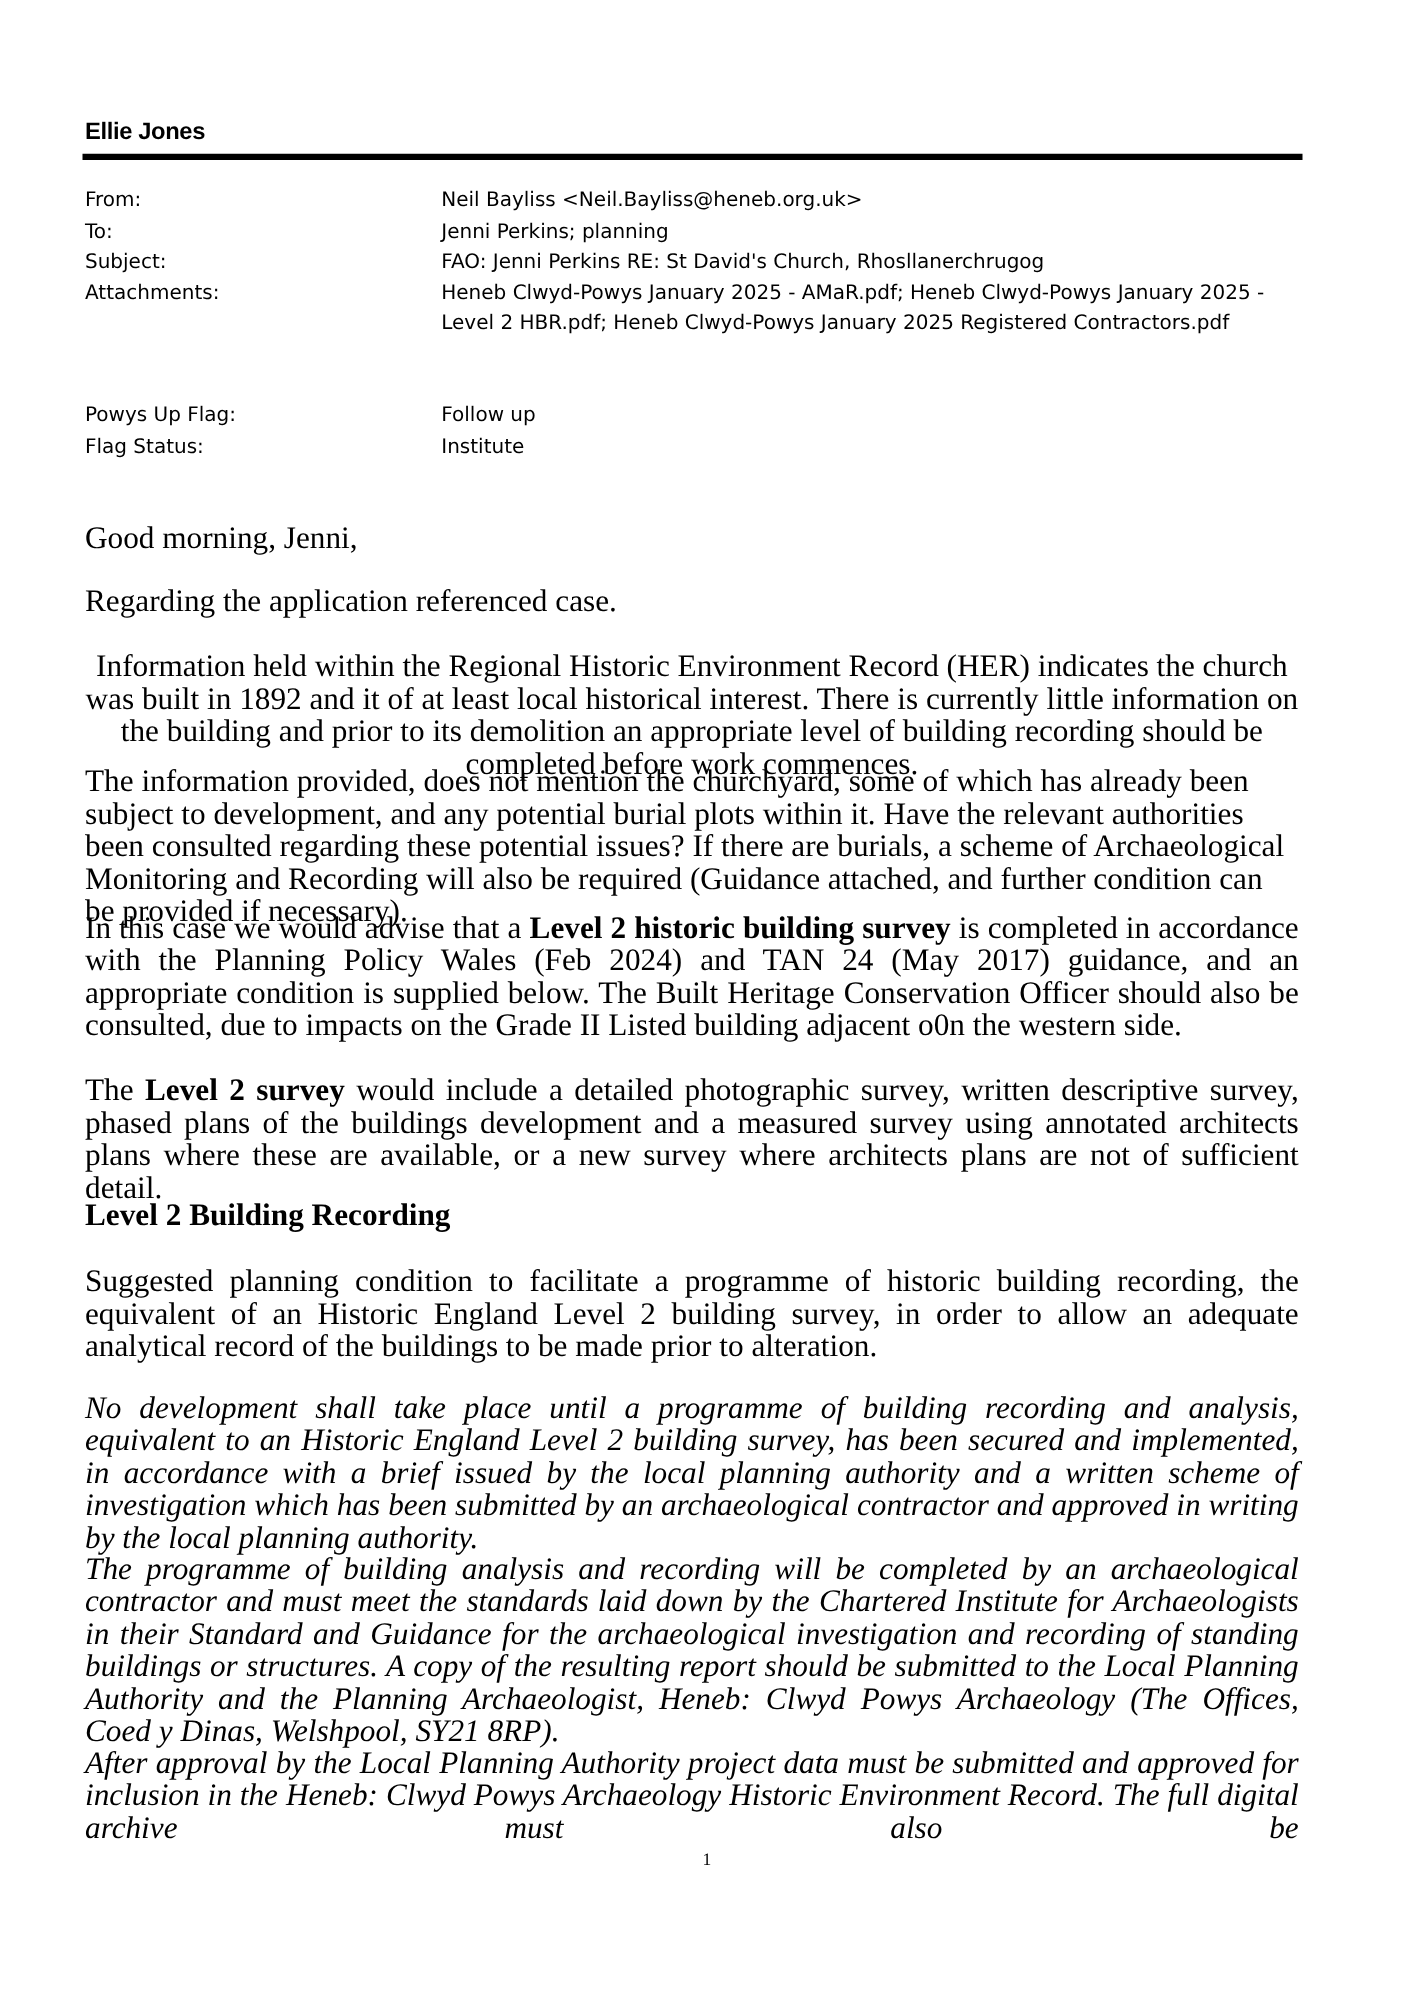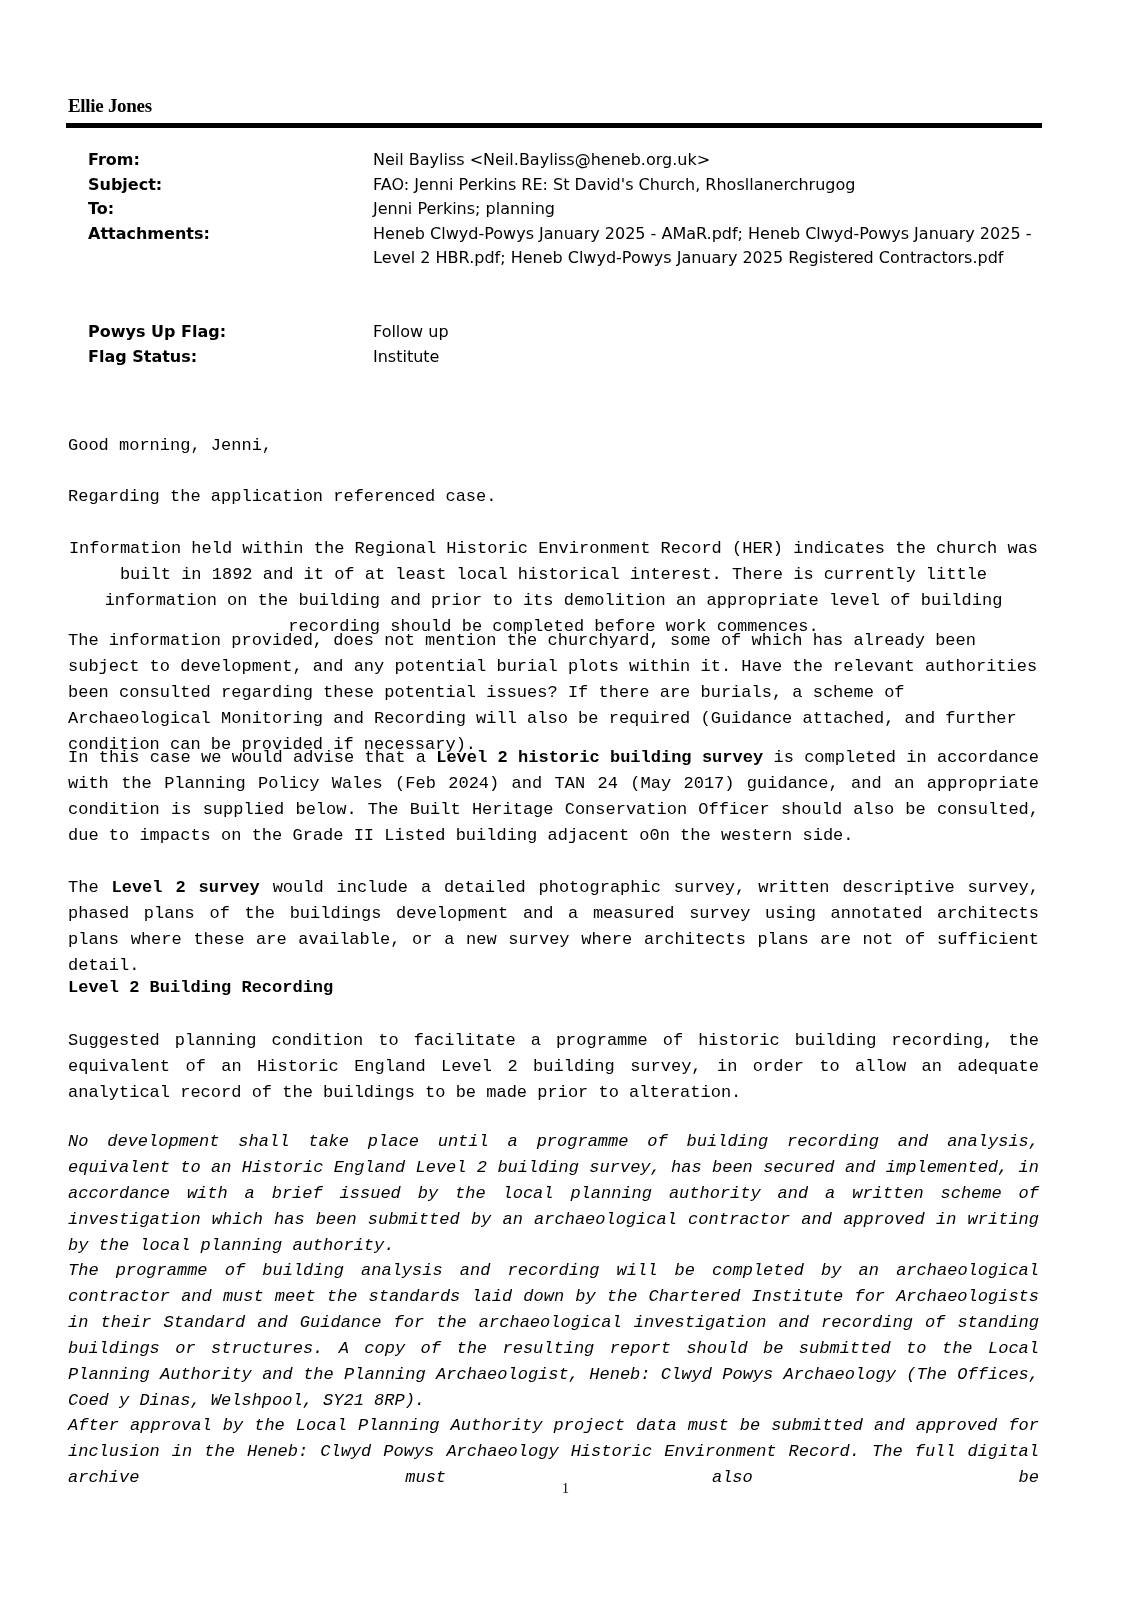--- a/index.html
+++ b/index.html
@@ -1,31 +1,31 @@
 <!DOCTYPE html>
 <html><head>
 <meta charset="utf-8">
 <style>
   html, body { margin: 0; padding: 0; background: #ffffff; }
   body { width: 1131px; height: 1600px; position: relative; overflow: hidden; color: #000; }
   .page { position: absolute; left: 0; top: 0; width: 1131px; height: 1600px; }
   .owner-name {
     position: absolute; left: 68px; top: 95px;
-    font-family: Liberation Serif, serif; font-weight: bold; font-size: 19px; letter-spacing: -0.3px;
+    font-family: Liberation Sans, sans-serif; font-weight: bold; font-size: 19px; letter-spacing: -0.3px;
   }
   .owner-rule { position: absolute; left: 66px; top: 123px; width: 976px; height: 5px; background: #000; }
   .hdr { position: absolute; left: 68px; font-family: "DejaVu Sans", sans-serif; font-size: 16px; line-height: 24.5px; }
   .hdr-row { display: flex; }
-  .hdr-label { width: 285px; font-weight: bold; flex: none; margin-left: 20px; }
+  .hdr-label { width: 285px; font-weight: normal; flex: none; }
   .hdr-value { width: 690px; }
   .headers { top: 148px; }
   .flags { top: 320px; }
   .body-text {
     position: absolute; left: 68px; width: 971px;
-    font-family: Liberation Mono, monospace; font-size: 17px; line-height: 26px; margin-top: 15px;
+    font-family: Liberation Serif, serif; font-size: 25px; line-height: 26px;
   }
   .body-text p { margin: 0; }
   .justify { text-align: justify; text-align-last: left; }
   .italic { font-style: italic; }
   .heading { font-weight: bold; }
   .page-number {
     position: absolute; left: 0; width: 1131px; top: 1481px; text-align: center;
     font-family: "Liberation Serif", serif; font-size: 14px;
   }
 </style>
@@ -36,26 +36,26 @@
 
   <div class="owner-name">Ellie Jones</div>
   <div class="owner-rule"></div>
 
   <div class="hdr headers">
     <div class="hdr-row">
       <span class="hdr-label">From:</span>
       <span class="hdr-value">Neil Bayliss &lt;Neil.Bayliss@heneb.org.uk&gt;</span>
     </div>
     <div class="hdr-row">
+      <span class="hdr-label">To:</span>
+      <span class="hdr-value">Jenni Perkins; planning</span>
+    </div>
+    <div class="hdr-row">
       <span class="hdr-label">Subject:</span>
       <span class="hdr-value">FAO: Jenni Perkins RE: St David's Church, Rhosllanerchrugog</span>
-    </div>
-    <div class="hdr-row">
-      <span class="hdr-label">To:</span>
-      <span class="hdr-value">Jenni Perkins; planning</span>
     </div>
     <div class="hdr-row">
       <span class="hdr-label">Attachments:</span>
       <span class="hdr-value">Heneb Clwyd-Powys January 2025 - AMaR.pdf; Heneb Clwyd-Powys January 2025 - Level 2 HBR.pdf; Heneb Clwyd-Powys January 2025 Registered Contractors.pdf</span>
     </div>
   </div>
 
   <div class="hdr flags">
     <div class="hdr-row">
       <span class="hdr-label">Powys Up Flag:</span>

